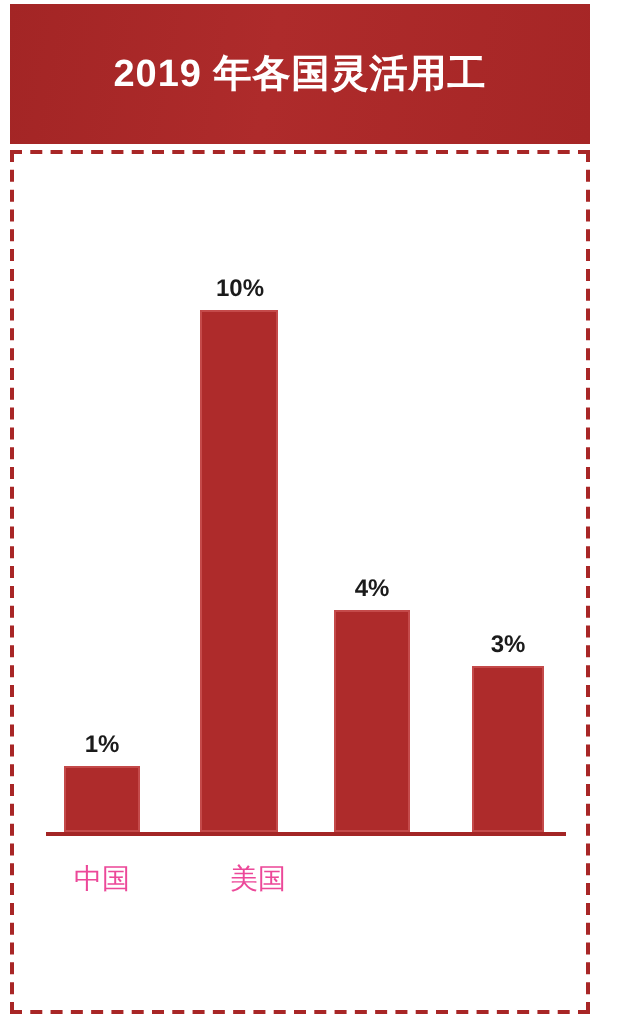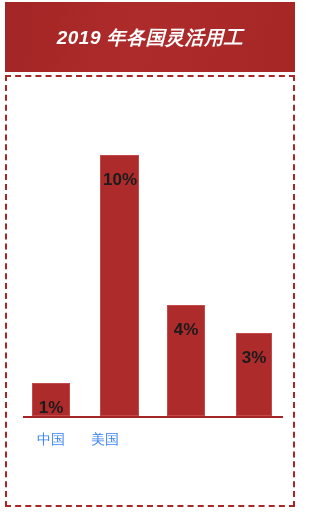--- a/index.html
+++ b/index.html
@@ -29,21 +29,20 @@
     left: 5px;
     top: 2px;
     width: 290px;
     height: 70px;
     background: linear-gradient(100deg, #a32525 0%, #ae2b2b 45%, #a62626 100%);
     box-sizing: border-box;
     display: flex;
     align-items: center;
     justify-content: center;
     overflow: hidden;
-    font-style: italic;
   }
   .title-line {
     color: #ffffff;
     font-weight: bold;
     font-size: 19px;
     line-height: 27px;
     letter-spacing: 0.5px;
     white-space: nowrap;
     text-align: center;
   }
@@ -83,31 +82,30 @@
     bottom: 91px; 
     background: #ae2b2b;
     border: 1px solid #c44a4a;
     box-sizing: border-box;
   }
 
   .bar-value {
     position: absolute;
     color: #1b1b1b;
     font-weight: bold;
-    font-size: 17px;
+    font-size: 12px;
     line-height: 16px;
     text-align: center;
     white-space: nowrap;
-    margin-top: 36px;
   }
 
   .cat-label {
     position: absolute;
     top: 355px;
-    color: #3b82f6;
+    color: #ec4899;
     font-size: 14px;
     line-height: 18px;
     text-align: center;
     white-space: nowrap;
   }
 </style>
 </head>
 <body>
 
 <div id="page">
@@ -120,21 +118,21 @@
 
   <div class="plot-area">
     <div class="axis-line"></div>
 
     <div class="bar" style="left:27px; width:38px; height:33px;"></div>
     <div class="bar-value" style="left:27px; width:38px; top:289px;">1%</div>
     <div class="cat-label" style="left:22px; width:48px;">中国</div>
 
     <div class="bar" style="left:95px; width:39px; height:261px;"></div>
     <div class="bar-value" style="left:93px; width:44px; top:61px;">10%</div>
-    <div class="cat-label" style="left:76px; width:48px;">美国</div>
+    <div class="cat-label" style="left:90px; width:48px;text-align:right;">美国</div>
 
     <div class="bar" style="left:162px; width:38px; height:111px;"></div>
     <div class="bar-value" style="left:161px; width:40px; top:211px;">4%</div>
 
     <div class="bar" style="left:231px; width:36px; height:83px;"></div>
     <div class="bar-value" style="left:229px; width:40px; top:239px;">3%</div>
   </div>
 
 </div>
 

